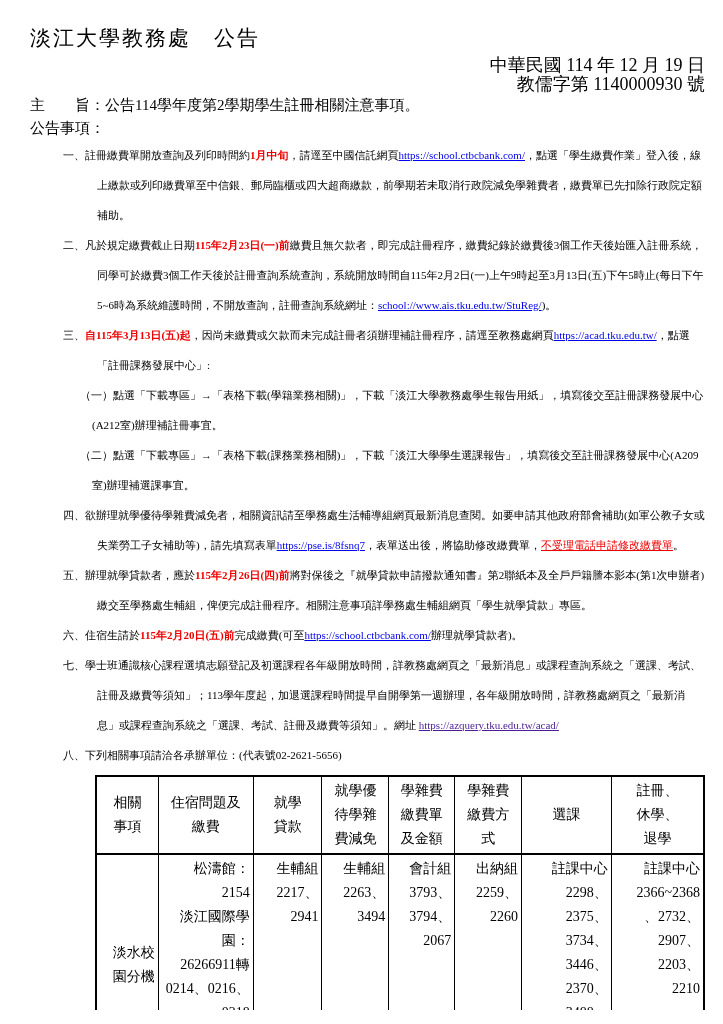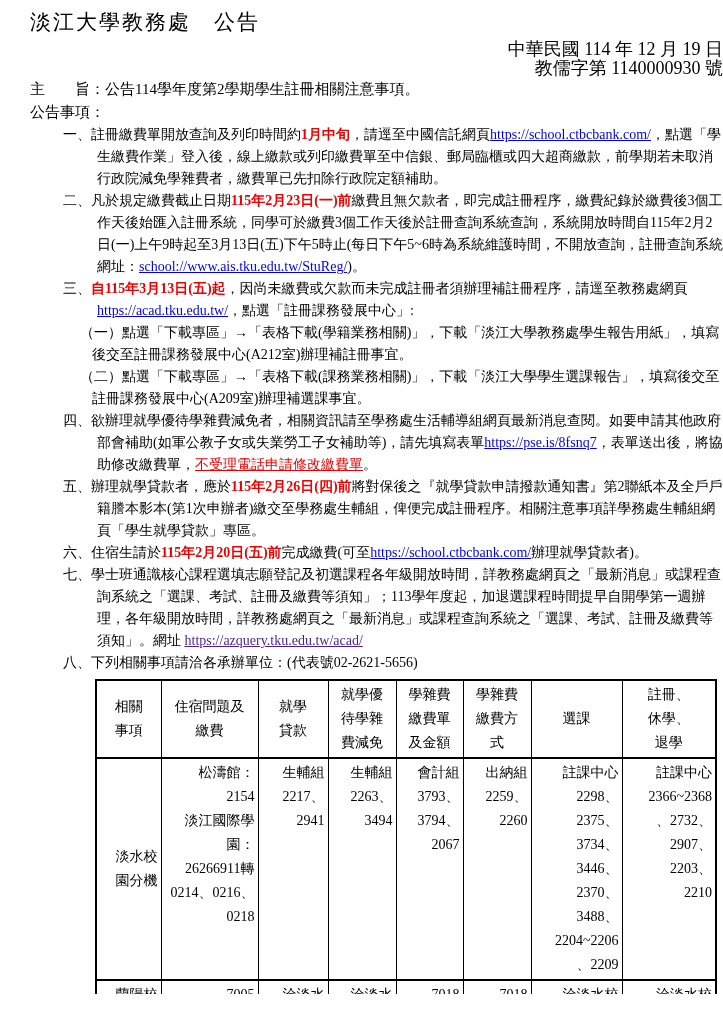--- a/index.html
+++ b/index.html
@@ -1,23 +1,23 @@
 <!DOCTYPE html>
 <html style="--red: #ee0000; --link: #0000ee;"><head>
 <meta charset="utf-8">
 <style>
   html,body{margin:0;padding:0;background:#fff;}
   body{width:723px;height:1024px;overflow:hidden;color:#000;
        font-family:"Liberation Serif","DejaVu Serif",serif;}
   .page{position:relative;box-sizing:border-box;width:723px;height:994px;
-        padding:8px 0 0 30px;overflow:hidden;}
+        padding:8px 18px 0 30px;overflow:hidden;margin-top:16px;}
   .doc-title{font-size:21px;letter-spacing:2px;}
   .date-block{text-align:right;font-size:18px;line-height:19px;margin-top:4px;}
   .meta{font-size:15px;line-height:23px;}
-  .items{margin-left:33px;font-size:14px;line-height:22px;}
+  .items{margin-left:33px;font-size:11px;line-height:30px;}
   .item{padding-left:34px;text-indent:-34px;}
   .item.sub{padding-left:29px;text-indent:-12px;}
   .red{color:var(--red,#ee0000);font-weight:bold;}
   .redu{color:var(--red,#ee0000);font-weight:normal;text-decoration:underline;}
   a.link{color:var(--link,#0000ee);text-decoration:underline;cursor:pointer;}
   a.ulink{color:#4c1d95;text-decoration:underline;cursor:pointer;}
   .tbl-wrap{margin-left:65px;margin-top:5px;}
   table{border-collapse:collapse;table-layout:fixed;font-size:14px;line-height:24px;
         border:2.5px solid #000;}
   th,td{border-left:1.5px solid #000;border-right:1.5px solid #000;

